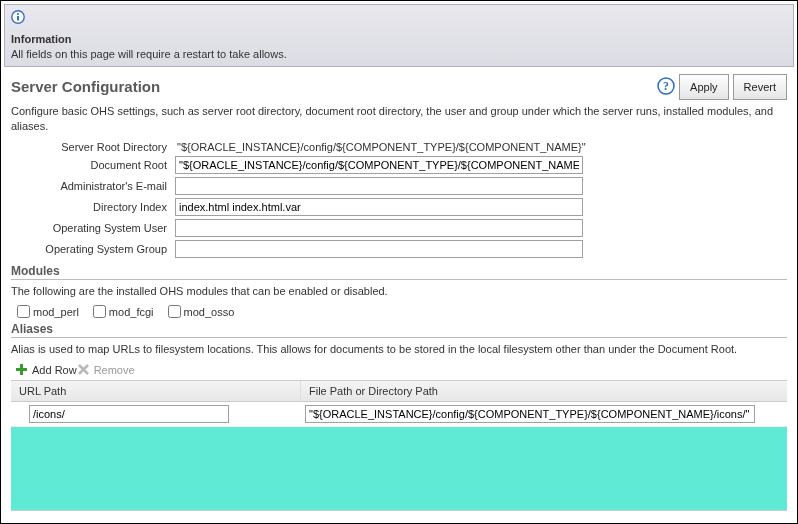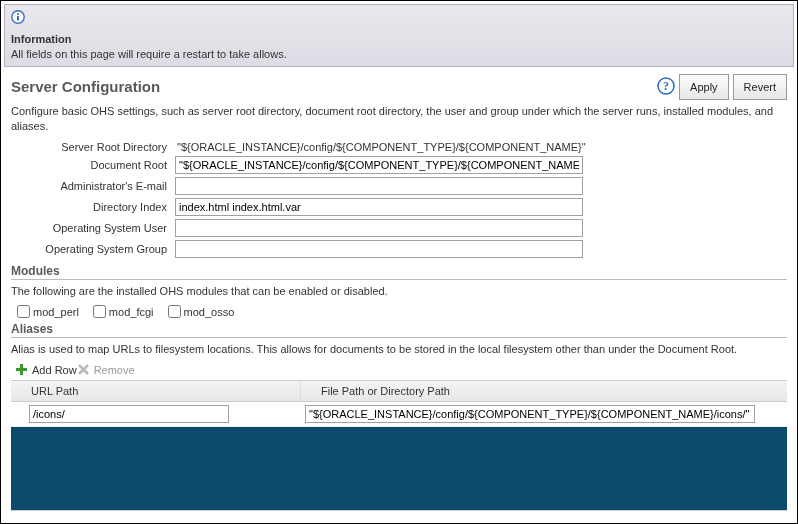--- a/index.html
+++ b/index.html
@@ -113,21 +113,21 @@
       border-top: 1px solid #ccc;
       border-bottom: 1px solid #ccc;
     }
     .thead {
       display: grid;
       grid-template-columns: 290px 1fr;
       background: linear-gradient(#f4f4f4, #e7e7e7);
       border-bottom: 1px solid #ccc;
     }
     .thead .th {
-      padding: 4px 20px;
+      padding: 4px 8px;
       font-weight: normal;
       color: #333;
       border-right: 1px solid #ddd;
     }
     .thead .th:last-child { border-right: none; }
     .trow {
       display: grid;
       grid-template-columns: 290px 1fr;
       padding: 3px 4px;
       border-bottom: 1px solid #eee;
@@ -140,21 +140,21 @@
       padding: 1px 3px;
       border: 1px solid #9da0a4;
       height: 18px;
       margin-right: 6px;
     }
     .trow .cell-a input { width: 200px; margin-left: 14px; }
     .trow .cell-b input { width: 450px; }
     .table-body {
       height: 108px;
       overflow-y: scroll;
-      background: #0c4a6e;
+      background: #5eead4;
     }
     .tip-row {
       display: flex;
       align-items: flex-start;
       gap: 5px;
       padding: 5px 2px 2px 2px;
       color: #003399;
       line-height: 1.3;
     }
     .tip-row a { color: #003399; text-decoration: none; }

